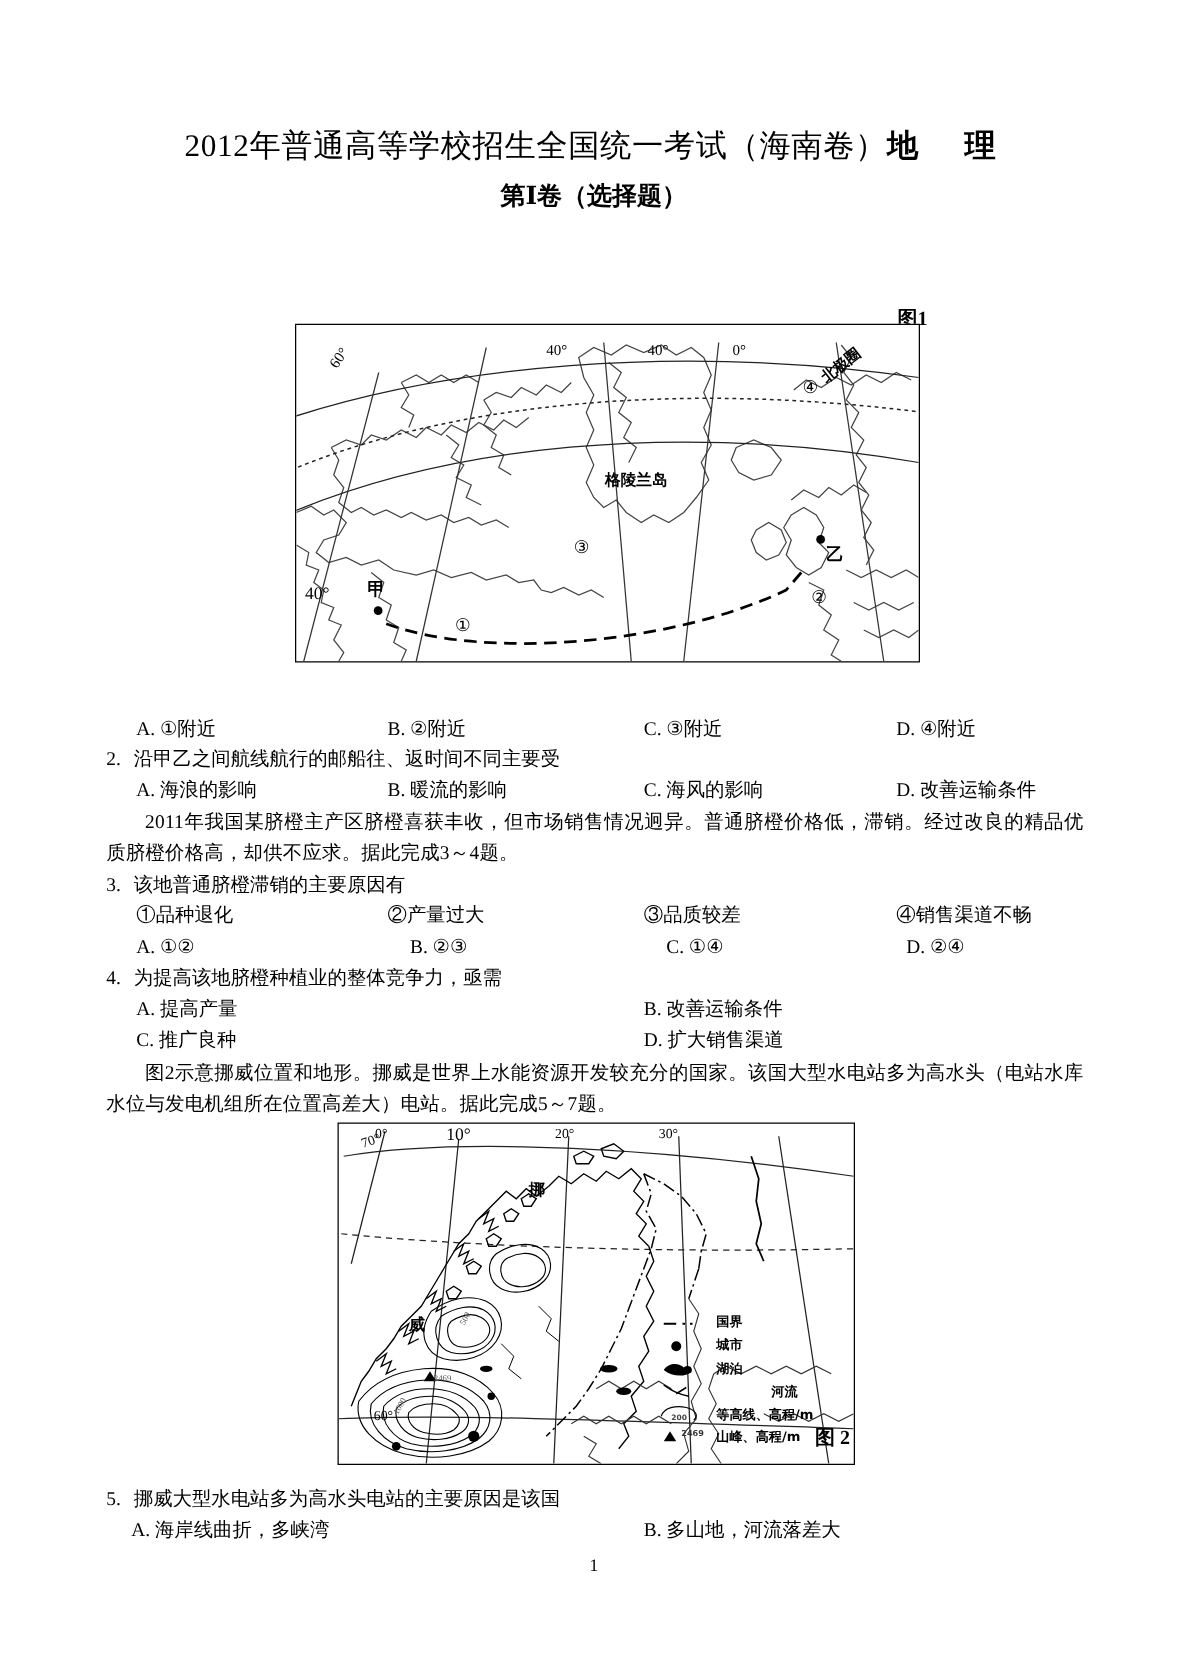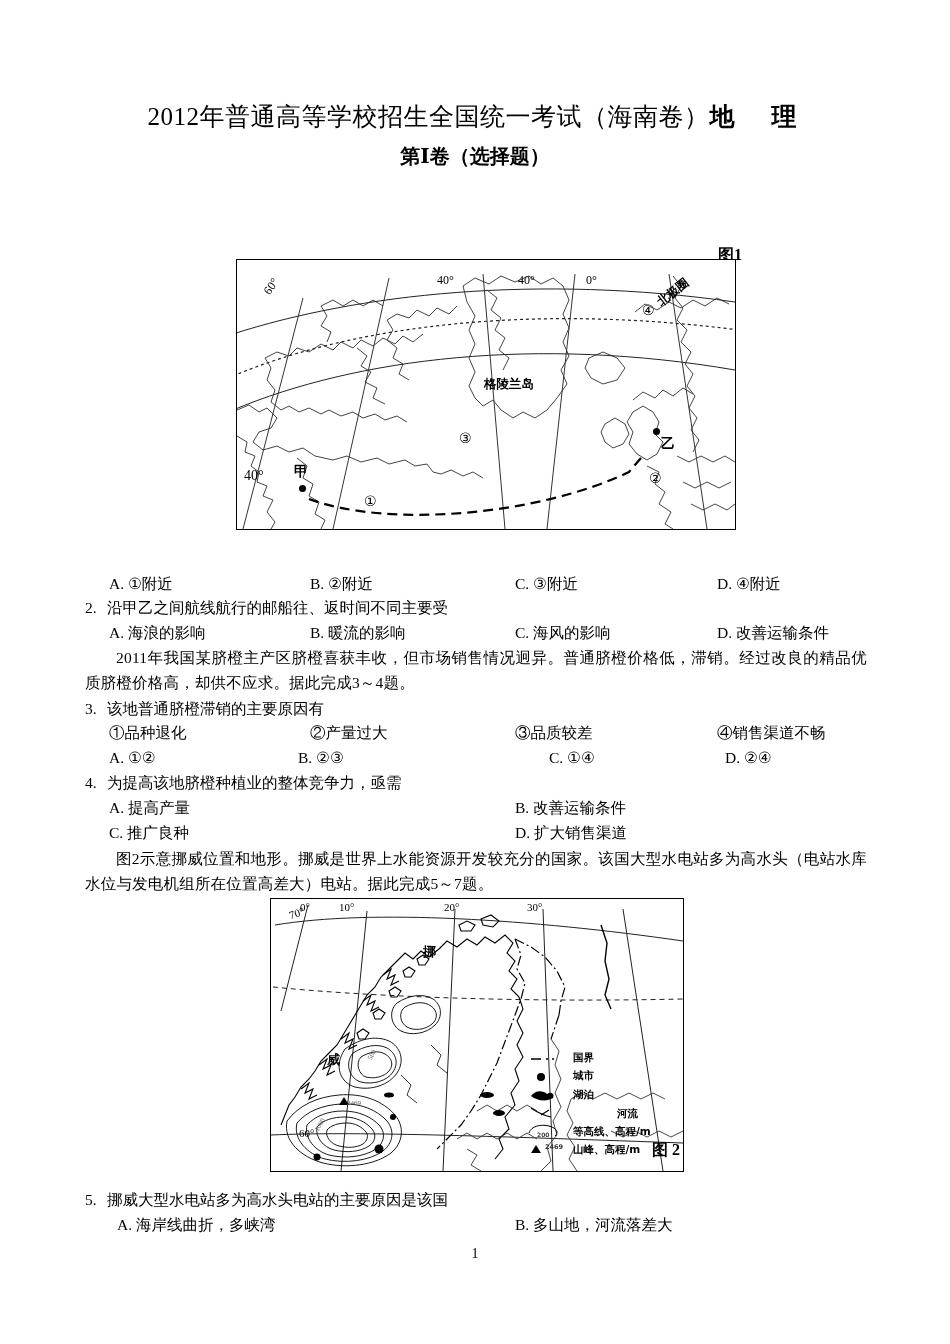--- a/index.html
+++ b/index.html
@@ -247,22 +247,22 @@
     <span class="qnum">3.</span><span>该地普通脐橙滞销的主要原因有</span>
   </div>
   <div class="opts" style="top:721px; height:24px;">
     <span class="op" style="left:24px;">①品种退化</span>
     <span class="op" style="left:225px;">②产量过大</span>
     <span class="op" style="left:430px;">③品质较差</span>
     <span class="op" style="left:632px;">④销售渠道不畅</span>
   </div>
   <div class="opts" style="top:746px; height:24px;">
     <span class="op" style="left:24px;">A.  ①②</span>
-    <span class="op" style="left:213px;font-family:Liberation Serif, serif;">B.  ②③</span>
-    <span class="op" style="left:464px;">C.  ①④</span>
+    <span class="op" style="left:243px;font-family:Liberation Serif, serif;">B.  ②③</span>
+    <span class="op" style="left:448px;">C.  ①④</span>
     <span class="op" style="left:640px;">D.  ②④</span>
   </div>
 
   <div class="qline" style="top:771px;">
     <span class="qnum">4.</span><span>为提高该地脐橙种植业的整体竞争力，亟需</span>
   </div>
   <div class="opts" style="top:821px; height:24px;">
     <span class="op" style="left:24px;">C.  推广良种</span>
     <span class="op" style="left:430px;">D.  扩大销售渠道</span>
   </div>
@@ -366,21 +366,21 @@
       <path d="M68,206 L73,198 L78,206 Z" fill="#000"></path>
 
       <circle cx="108" cy="250" r="4.5" fill="#000"></circle>
       <circle cx="46" cy="258" r="3.5" fill="#000"></circle>
       <circle cx="122" cy="218" r="3" fill="#000"></circle>
     </svg>
 
     <span class="mtxt serifnum" style="left:18px; top:8px; transform:rotate(-18deg); font-size:11px;">70°</span>
     <span class="mtxt serifnum" style="left:28px; top:228px; font-size:11px;">60°</span>
     <span class="mtxt serifnum" style="left:29px; top:2px; font-size:11px;">0°</span>
-    <span class="mtxt serifnum" style="left:68px; top:2px; font-size:11px;">10°</span>
+    <span class="mtxt serifnum" style="left:86px; top:2px; font-size:14px;">10°</span>
     <span class="mtxt serifnum" style="left:173px; top:2px; font-size:11px;">20°</span>
     <span class="mtxt serifnum" style="left:256px; top:2px; font-size:11px;">30°</span>
 
     <span class="mtxt cn" style="left:152px; top:44px; font-size:13px;">挪</span>
     <span class="mtxt cn" style="left:56px; top:152px; font-size:13px;">威</span>
     <span class="mtxt serifnum" style="left:76px; top:200px; font-size:7px; color:#555;">2469</span>
     <span class="mtxt serifnum" style="left:42px; top:222px; font-size:7px; color:#555; transform:rotate(-60deg);">1000</span>
     <span class="mtxt serifnum" style="left:96px; top:152px; font-size:7px; color:#555; transform:rotate(-60deg);">500</span>
 
     <div style="position:absolute; left:258px; top:152px;">
@@ -420,19 +420,19 @@
   </div>
 
   <div class="fig-label" style="left:652px; top:1140px;">
     <span>图</span>&nbsp;<span class="num">2</span>
   </div>
 
   <div class="qline" style="top:1188px;">
     <span class="qnum">5.</span><span>挪威大型水电站多为高水头电站的主要原因是该国</span>
   </div>
   <div class="opts" style="top:1213px; height:24px;">
-    <span class="op" style="left:32px;text-align:right;">A.  海岸线曲折，多峡湾</span>
+    <span class="op" style="left:20px;text-align:right;">A.  海岸线曲折，多峡湾</span>
     <span class="op" style="left:430px;">B.  多山地，河流落差大</span>
   </div>
 
   <div class="pagenum">1</div>
 
 </div>
 
 </body></html>

